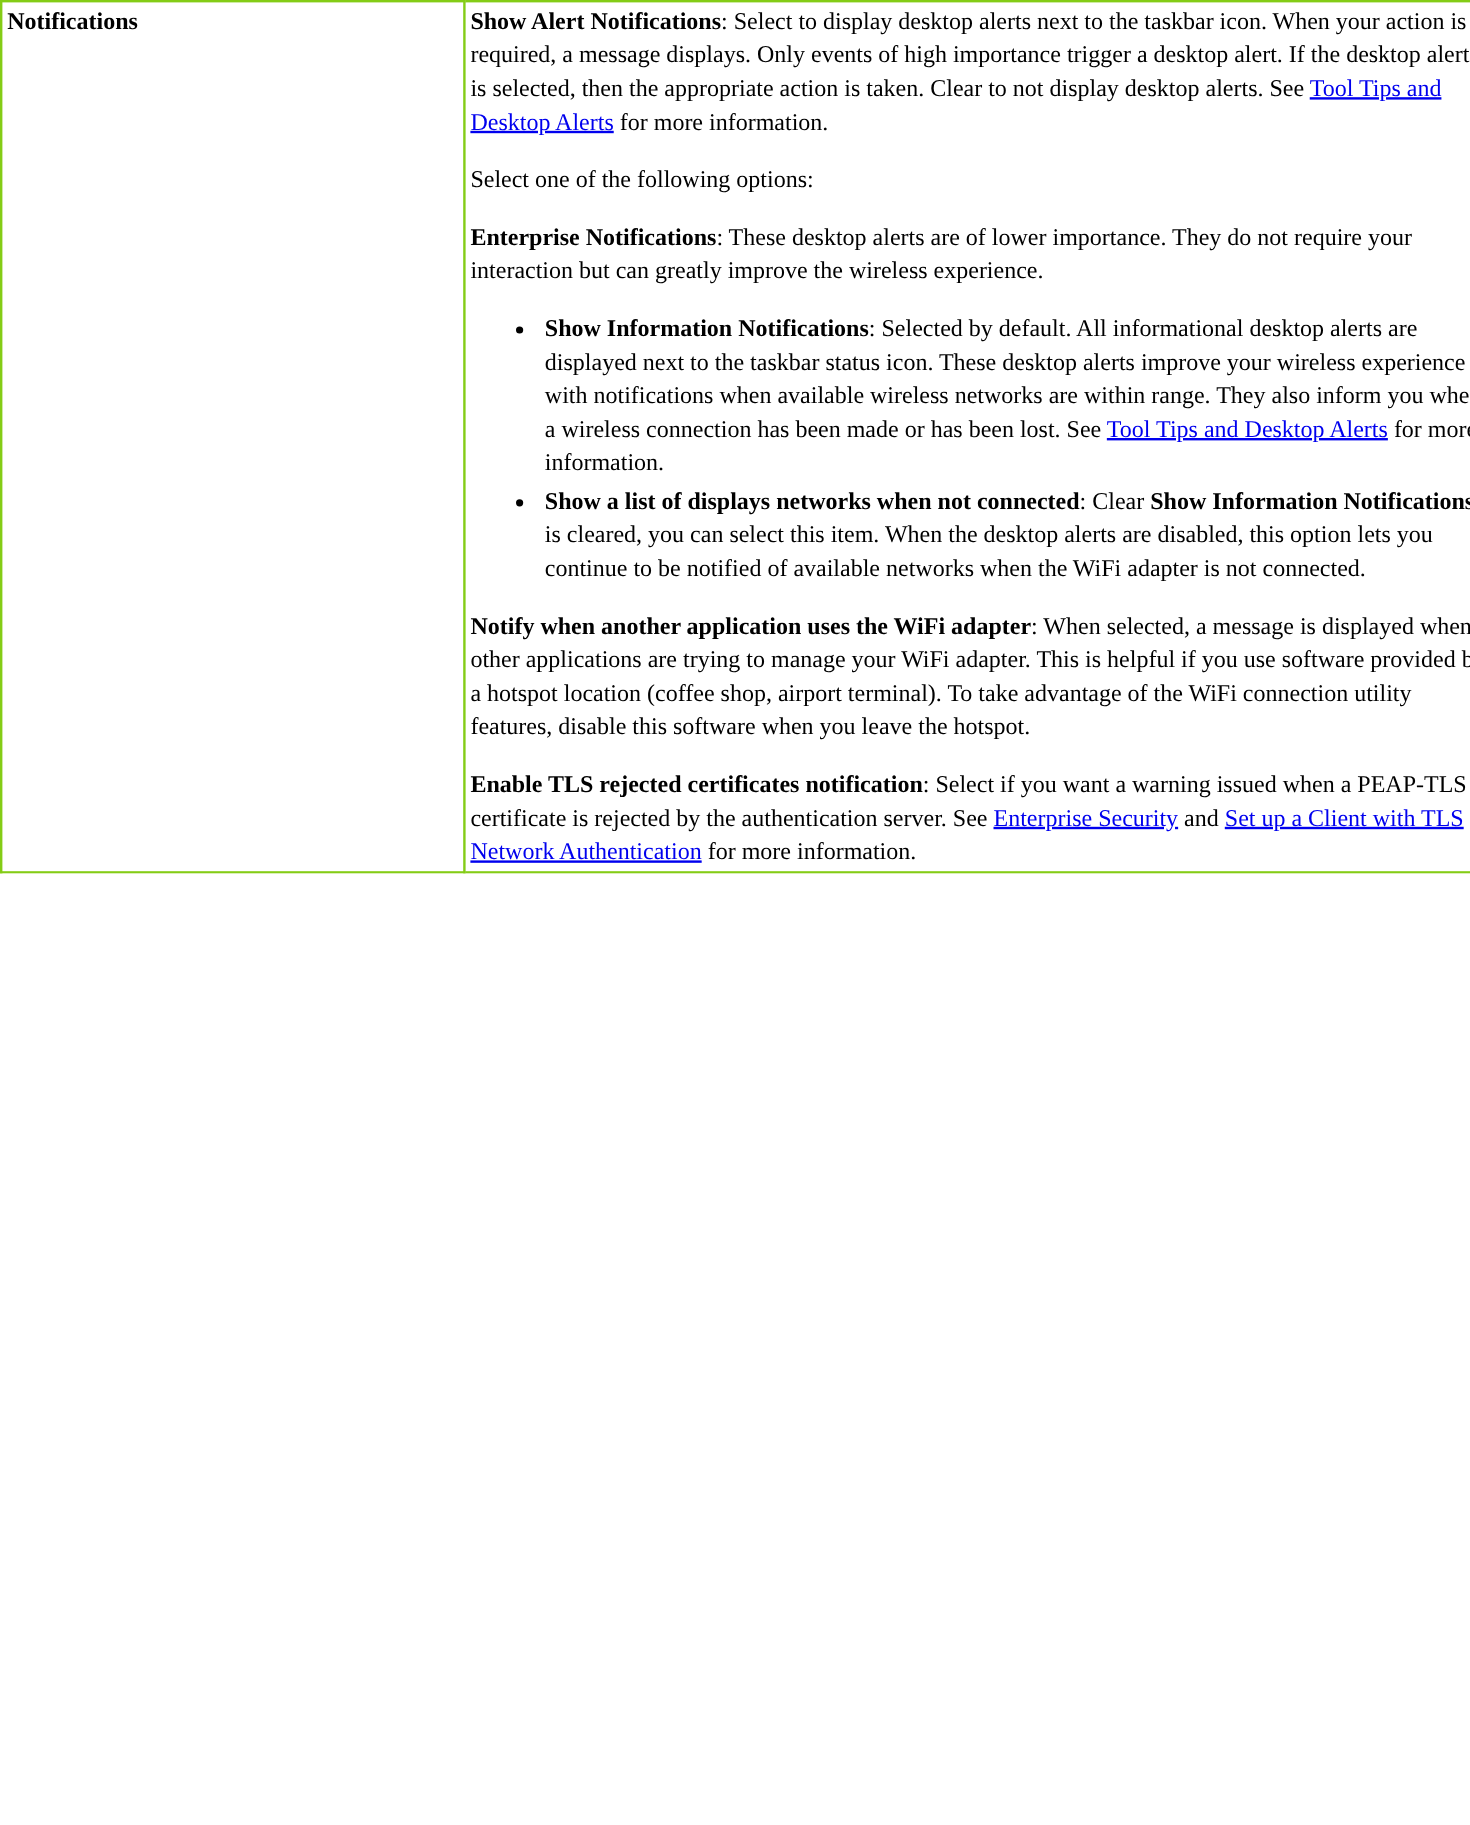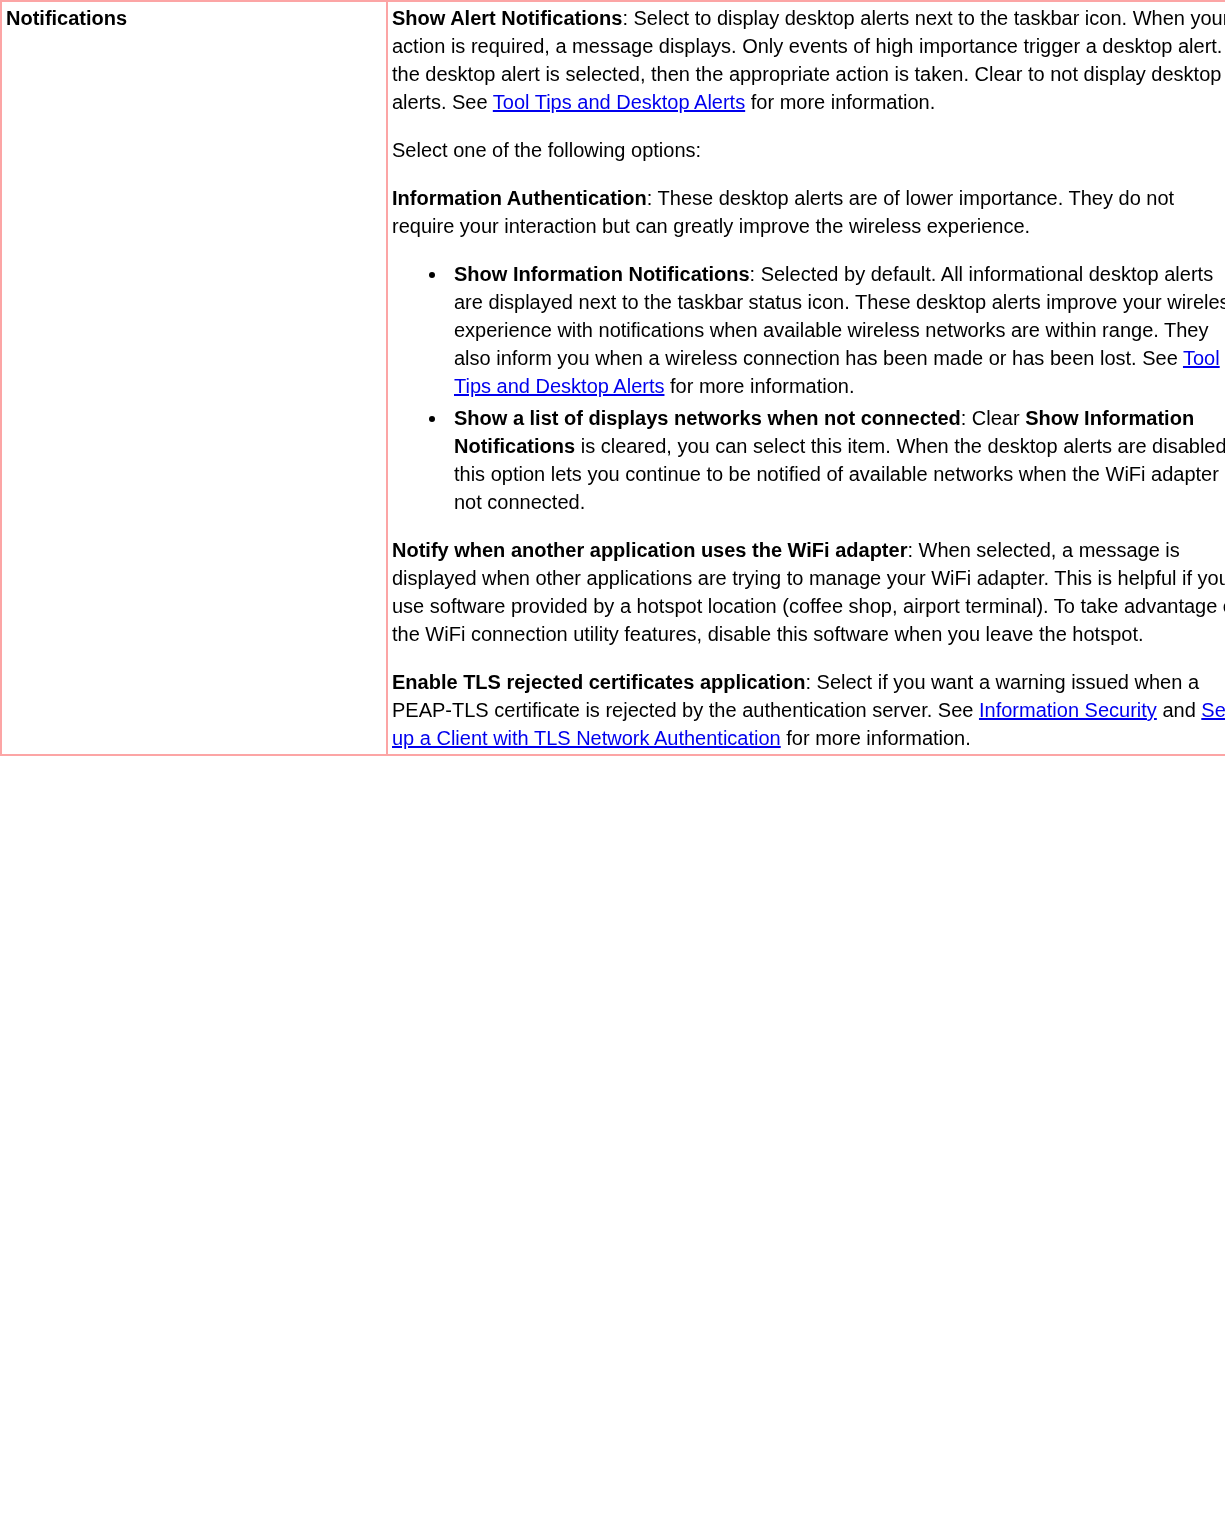--- a/index.html
+++ b/index.html
@@ -10,23 +10,24 @@
     line-height: 1.4;
     color: #000;
     background: #fff;
   }
   table.main {
     border-collapse: collapse;
     width: 1225px;
     table-layout: fixed;
   }
   table.main td {
-    border: 2px solid #fca5a5;
+    border: 2px solid #84cc16;
     vertical-align: top;
     padding: 2px 4px;
+    font-family: Liberation Serif, serif;
   }
   td.left-col {
     width: 376px;
     font-weight: bold;
   }
   td.right-col {
     width: 849px;
   }
   p {
     margin: 0 0 20px 0;
@@ -59,36 +60,36 @@
     </td>
     <td class="right-col">
 
       <p>
         <strong>Show Alert Notifications</strong><span>: Select to display desktop alerts next to the taskbar icon. When your action is required, a message displays. Only events of high importance trigger a desktop alert. If the desktop alert is selected, then the appropriate action is taken. Clear to not display desktop alerts. See </span><a href="#" class="doc-link">Tool Tips and Desktop Alerts</a><span> for more information.</span>
       </p>
 
       <p>Select one of the following options:</p>
 
       <p>
-        <strong>Information Authentication</strong><span>: These desktop alerts are of lower importance. They do not require your interaction but can greatly improve the wireless experience.</span>
+        <strong>Enterprise Notifications</strong><span>: These desktop alerts are of lower importance. They do not require your interaction but can greatly improve the wireless experience.</span>
       </p>
 
       <ul>
         <li>
           <strong>Show Information Notifications</strong><span>: Selected by default. All informational desktop alerts are displayed next to the taskbar status icon. These desktop alerts improve your wireless experience with notifications when available wireless networks are within range. They also inform you when a wireless connection has been made or has been lost. See </span><a href="#" class="doc-link">Tool Tips and Desktop Alerts</a><span> for more information.</span>
         </li>
         <li>
           <strong>Show a list of displays networks when not connected</strong><span>: Clear </span><strong>Show Information Notifications</strong><span> is cleared, you can select this item. When the desktop alerts are disabled, this option lets you continue to be notified of available networks when the WiFi adapter is not connected.</span>
         </li>
       </ul>
 
       <p>
         <strong>Notify when another application uses the WiFi adapter</strong><span>: When selected, a message is displayed when other applications are trying to manage your WiFi adapter. This is helpful if you use software provided by a hotspot location (coffee shop, airport terminal). To take advantage of the WiFi connection utility features, disable this software when you leave the hotspot.</span>
       </p>
 
       <p class="tight">
-        <strong>Enable TLS rejected certificates application</strong><span>: Select if you want a warning issued when a PEAP-TLS certificate is rejected by the authentication server. See </span><a href="#" class="doc-link">Information Security</a><span> and </span><a href="#" class="doc-link">Set up a Client with TLS Network Authentication</a><span> for more information.</span>
+        <strong>Enable TLS rejected certificates notification</strong><span>: Select if you want a warning issued when a PEAP-TLS certificate is rejected by the authentication server. See </span><a href="#" class="doc-link">Enterprise Security</a><span> and </span><a href="#" class="doc-link">Set up a Client with TLS Network Authentication</a><span> for more information.</span>
       </p>
 
     </td>
   </tr>
 </tbody>
   </table>
 
 </body></html>

